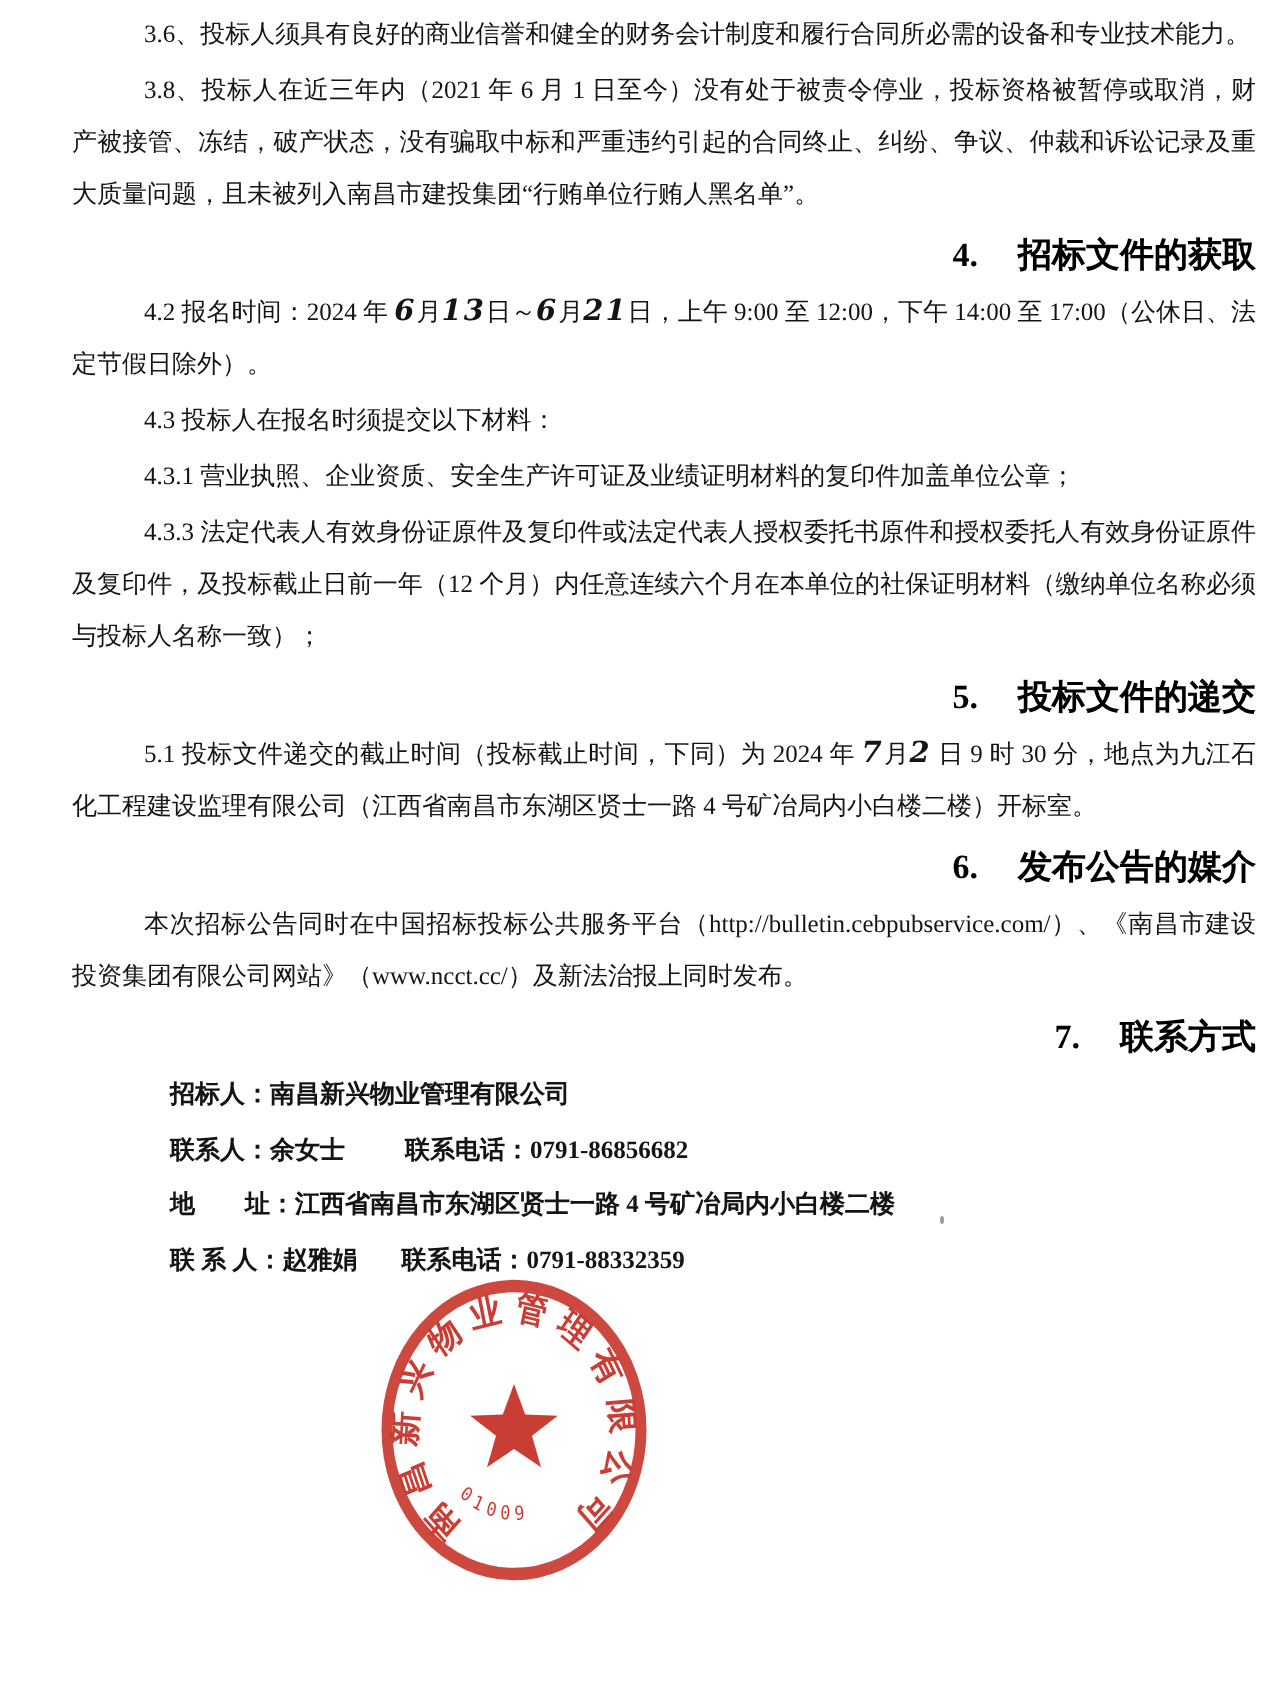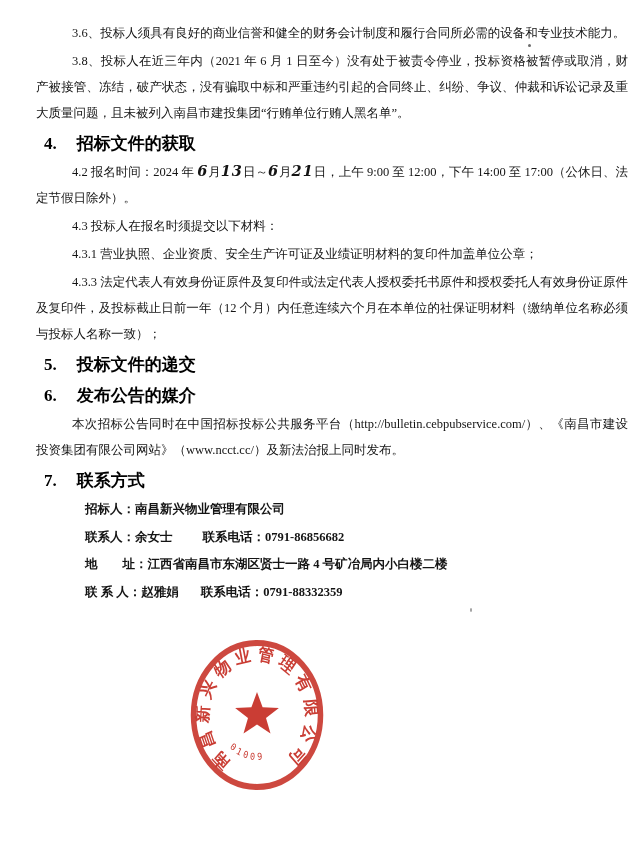--- a/index.html
+++ b/index.html
@@ -5,31 +5,31 @@
   html,body { margin:0; padding:0; }
   body {
     width:633px; height:844px;
     background:#ffffff;
     position:relative;
     overflow:hidden;
     font-family:"Liberation Serif","DejaVu Serif",serif;
     color:#141414;
   }
   .doc {
-    position:absolute; left:36px; top:20px; width:592px;
+    position:absolute; left:36px; top:4px; width:592px;
     font-size:12.5px; line-height:26px;
     text-align:justify;
   }
   .doc p { margin:0 0 2px 0; text-indent:36px; }
   p.ind-sm  { text-indent:32px; }
   p.ind-lg  { text-indent:53px; }
   .h {
     font-family:"Liberation Sans","DejaVu Sans",sans-serif;
     font-weight:700; font-size:17px; line-height:27px;
-    margin:4px 0 2px 0; text-align:left; text-indent:0;
+    margin:4px 0 2px 0; text-align:right; text-indent:0;
     padding-left:8px; color:#000;
   }
   .h .hnum { margin-right:20px; font-family:"Liberation Serif",serif; }
   .hw {
     font-family:"DejaVu Serif",serif; font-style:italic; font-weight:700;
     font-size:14.5px; letter-spacing:1px; line-height:1;
   }
   .contacts { margin-top:2px; }
   .crow {
     line-height:27.5px; padding-left:49px; text-align:left;
@@ -64,20 +64,21 @@
   <p><span>4.2 报名时间：2024 年 </span><span class="hw">6</span><span>月</span><span class="hw">13</span><span>日～</span><span class="hw">6</span><span>月</span><span class="hw">21</span><span>日，上午 9:00 至 12:00，下午 14:00 至 17:00（公休日、法定节假日除外）。</span></p>
 
   <p>4.3 投标人在报名时须提交以下材料：</p>
   <p>4.3.1 营业执照、企业资质、安全生产许可证及业绩证明材料的复印件加盖单位公章；</p>
   <p>4.3.3 法定代表人有效身份证原件及复印件或法定代表人授权委托书原件和授权委托人有效身份证原件及复印件，及投标截止日前一年（12 个月）内任意连续六个月在本单位的社保证明材料（缴纳单位名称必须与投标人名称一致）；</p>
 
   <div class="h">
     <span class="hnum">5.</span><span>投标文件的递交</span>
   </div>
 
+  <p><span>5.1 投标文件递交的截止时间（投标截止时间，下同）为 2024 年 </span><span class="hw">7</span><span>月</span><span class="hw">2</span><span> 日 9 时 30 分，地点为九江石化工程建设监理有限公司（江西省南昌市东湖区贤士一路 4 号矿冶局内小白楼二楼）开标室。</span></p>
 
 
   <div class="h">
     <span class="hnum">6.</span><span>发布公告的媒介</span>
   </div>
 
   <p>本次招标公告同时在中国招标投标公共服务平台（http://bulletin.cebpubservice.com/）、《南昌市建设投资集团有限公司网站》（www.ncct.cc/）及新法治报上同时发布。</p>
 
   <div class="h">
     <span class="hnum">7.</span><span>联系方式</span>

